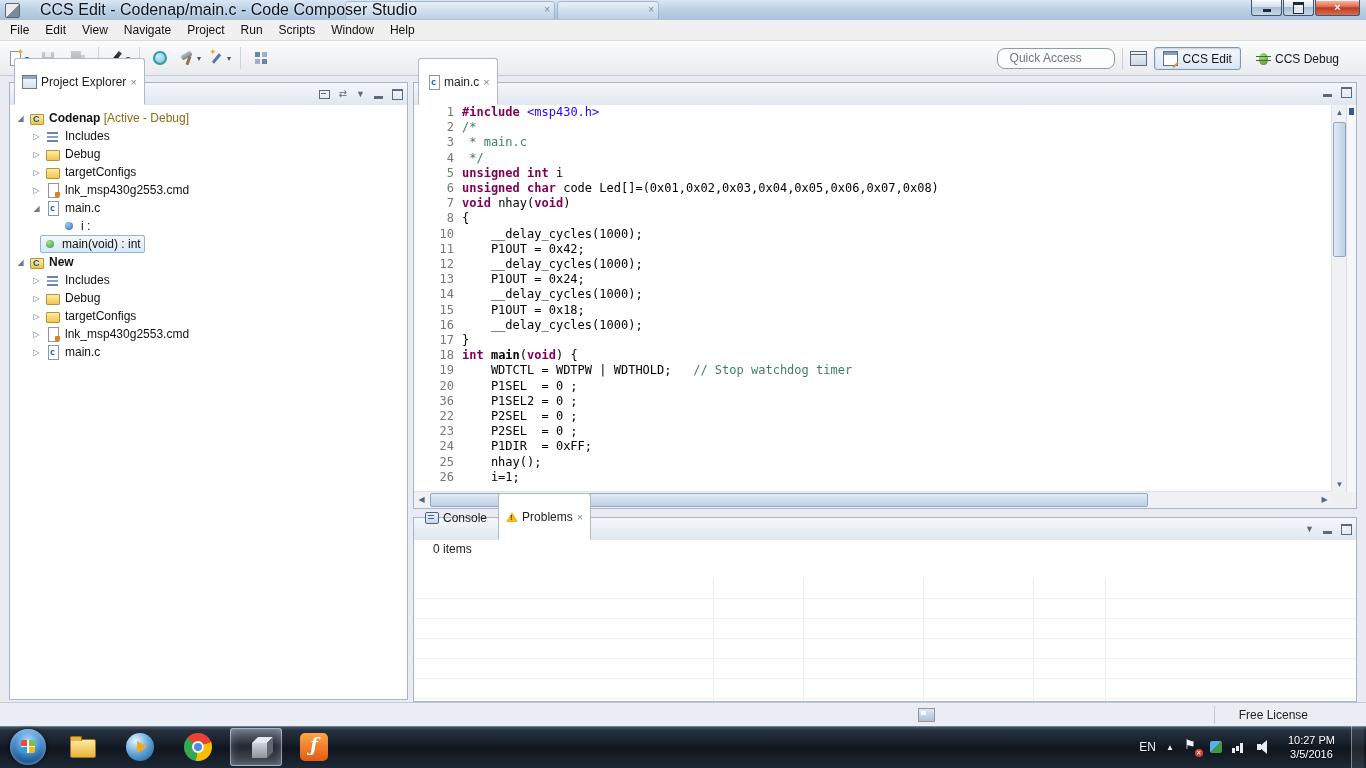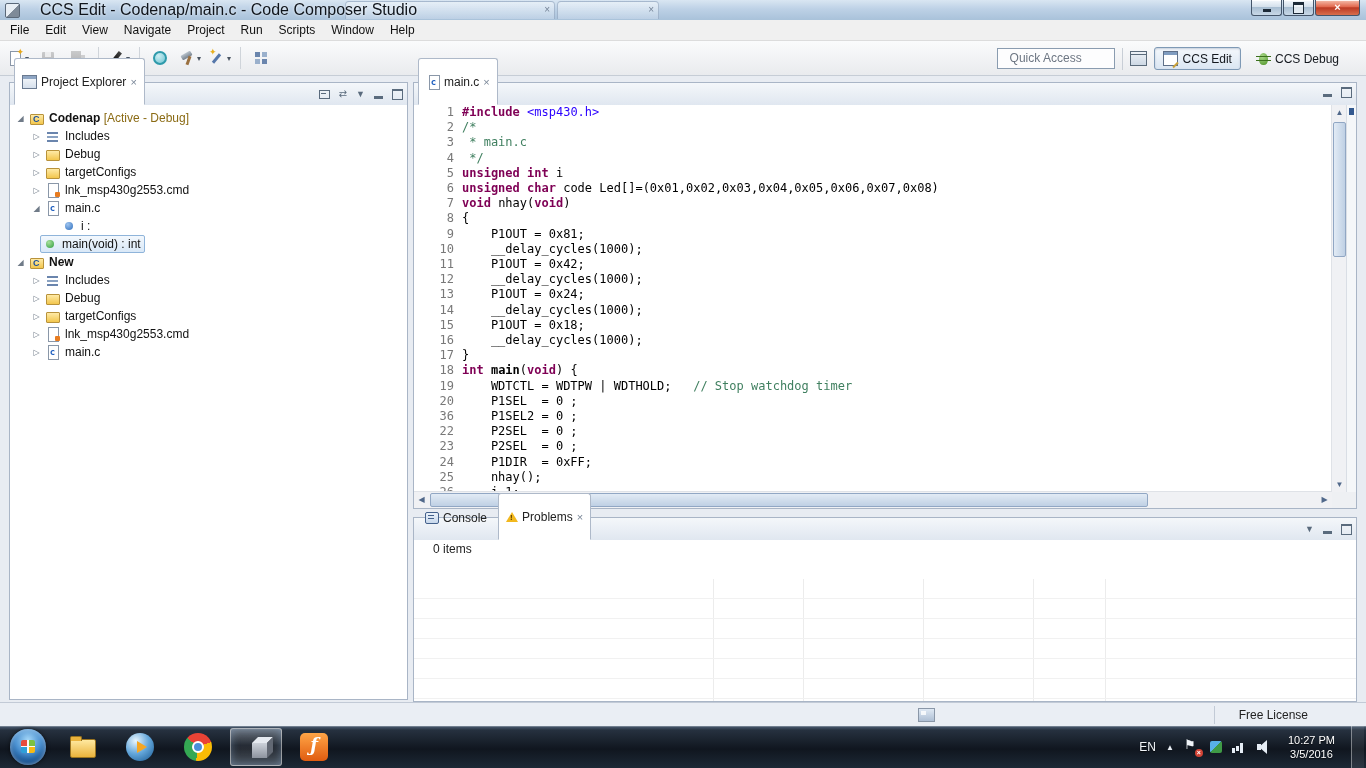--- a/index.html
+++ b/index.html
@@ -47,21 +47,21 @@
   .ic-ring::before{content:"";position:absolute;left:1px;top:1px;width:10px;height:10px;border:2px solid #2e9aab;border-radius:50%;
     background:radial-gradient(circle at 35% 30%,#cdeef3,#6fc4d2);}
   .ic-hammer::before{content:"";position:absolute;left:2px;top:3px;width:11px;height:5px;border-radius:1px;background:linear-gradient(#b8c2cc,#77828e);transform:rotate(-30deg);}
   .ic-hammer::after{content:"";position:absolute;left:8px;top:6px;width:3px;height:9px;background:#9a7040;transform:rotate(20deg);}
   .ic-wand::before{content:"";position:absolute;left:6px;top:3px;width:3px;height:11px;background:#5577aa;transform:rotate(40deg);}
   .ic-wand::after{content:"✦";position:absolute;left:0;top:-3px;color:#e8b020;font-size:9px;}
   .ic-grid::before{content:"";position:absolute;left:2px;top:2px;width:5px;height:5px;background:#6a85ad;
     box-shadow:7px 0 0 #9ab0cc,0 7px 0 #9ab0cc,7px 7px 0 #6a85ad;}
 
   .qa-wrap{position:absolute;right:18px;top:6px;display:flex;align-items:center;gap:7px;}
-  .qa{width:104px;height:19px;border:1px solid #8a9cb0;border-radius:0;background:#fdfdfe;color:#6d7683;
+  .qa{width:104px;height:19px;border:1px solid #8a9cb0;border-radius:8px;background:#fdfdfe;color:#6d7683;
     font-size:12px;line-height:19px;padding-left:12px;}
   .vsep{width:1px;height:22px;background:#c8ced6;}
   .persp-grid{width:15px;height:13px;border:1px solid #5a6a7a;background:linear-gradient(#eef2f7,#cdd8e4);position:relative;}
   .persp-grid::before{content:"";position:absolute;left:0;top:2px;width:100%;height:1px;background:#5a6a7a;}
   .pbtn{display:flex;align-items:center;gap:5px;padding:3px 8px;border-radius:3px;font-size:12px;color:#14181e;border:1px solid transparent;}
   .pbtn.active{border:1px solid #7e99b5;background:linear-gradient(#f4f8fc,#dbe6f2);box-shadow:inset 0 1px 2px rgba(90,110,140,.3);}
   .pic-edit{width:13px;height:13px;border:1px solid #5f7089;background:#fff;position:relative;}
   .pic-edit::before{content:"";position:absolute;left:0;top:0;width:100%;height:3px;background:#7f9cc0;}
   .pic-edit::after{content:"";position:absolute;right:-2px;bottom:-1px;width:7px;height:2px;background:#caa23a;transform:rotate(-45deg);}
   .pic-debug{width:9px;height:12px;border-radius:50% 50% 45% 45%;background:radial-gradient(circle at 35% 30%,#a8d888,#4f9428);position:relative;margin:0 2px;}
@@ -425,21 +425,20 @@
     <div class="ed-content">
       <div class="code">
           <div class="cl"><span class="ln">1</span><span class="ct"><span class="tok-k">#include</span><span class="tok-p"> </span><span class="tok-s">&lt;msp430.h&gt;</span></span></div>
           <div class="cl"><span class="ln">2</span><span class="ct"><span class="tok-c">/*</span></span></div>
           <div class="cl"><span class="ln">3</span><span class="ct"><span class="tok-c"> * main.c</span></span></div>
           <div class="cl"><span class="ln">4</span><span class="ct"><span class="tok-c"> */</span></span></div>
           <div class="cl"><span class="ln">5</span><span class="ct"><span class="tok-k">unsigned</span><span class="tok-p"> </span><span class="tok-k">int</span><span class="tok-p"> i</span></span></div>
           <div class="cl"><span class="ln">6</span><span class="ct"><span class="tok-k">unsigned</span><span class="tok-p"> </span><span class="tok-k">char</span><span class="tok-p"> code Led[]=(0x01,0x02,0x03,0x04,0x05,0x06,0x07,0x08)</span></span></div>
           <div class="cl"><span class="ln">7</span><span class="ct"><span class="tok-k">void</span><span class="tok-p"> nhay(</span><span class="tok-k">void</span><span class="tok-p">)</span></span></div>
           <div class="cl"><span class="ln">8</span><span class="ct"><span class="tok-p">{</span></span></div>
-          <div class="cl"><span class="ln">9</span><span class="ct"><span class="tok-p">    P1OUT = 0x81;</span></span></div>
           <div class="cl"><span class="ln">10</span><span class="ct"><span class="tok-p">    __delay_cycles(1000);</span></span></div>
           <div class="cl"><span class="ln">11</span><span class="ct"><span class="tok-p">    P1OUT = 0x42;</span></span></div>
           <div class="cl"><span class="ln">12</span><span class="ct"><span class="tok-p">    __delay_cycles(1000);</span></span></div>
           <div class="cl"><span class="ln">13</span><span class="ct"><span class="tok-p">    P1OUT = 0x24;</span></span></div>
           <div class="cl"><span class="ln">14</span><span class="ct"><span class="tok-p">    __delay_cycles(1000);</span></span></div>
           <div class="cl"><span class="ln">15</span><span class="ct"><span class="tok-p">    P1OUT = 0x18;</span></span></div>
           <div class="cl"><span class="ln">16</span><span class="ct"><span class="tok-p">    __delay_cycles(1000);</span></span></div>
           <div class="cl"><span class="ln">17</span><span class="ct"><span class="tok-p">}</span></span></div>
           <div class="cl"><span class="ln">18</span><span class="ct"><span class="tok-k">int</span><span class="tok-p"> </span><span class="tok-b">main</span><span class="tok-p">(</span><span class="tok-k">void</span><span class="tok-p">) {</span></span></div>
           <div class="cl"><span class="ln">19</span><span class="ct"><span class="tok-p">    WDTCTL = WDTPW | WDTHOLD;   </span><span class="tok-c">// Stop watchdog timer</span></span></div>

